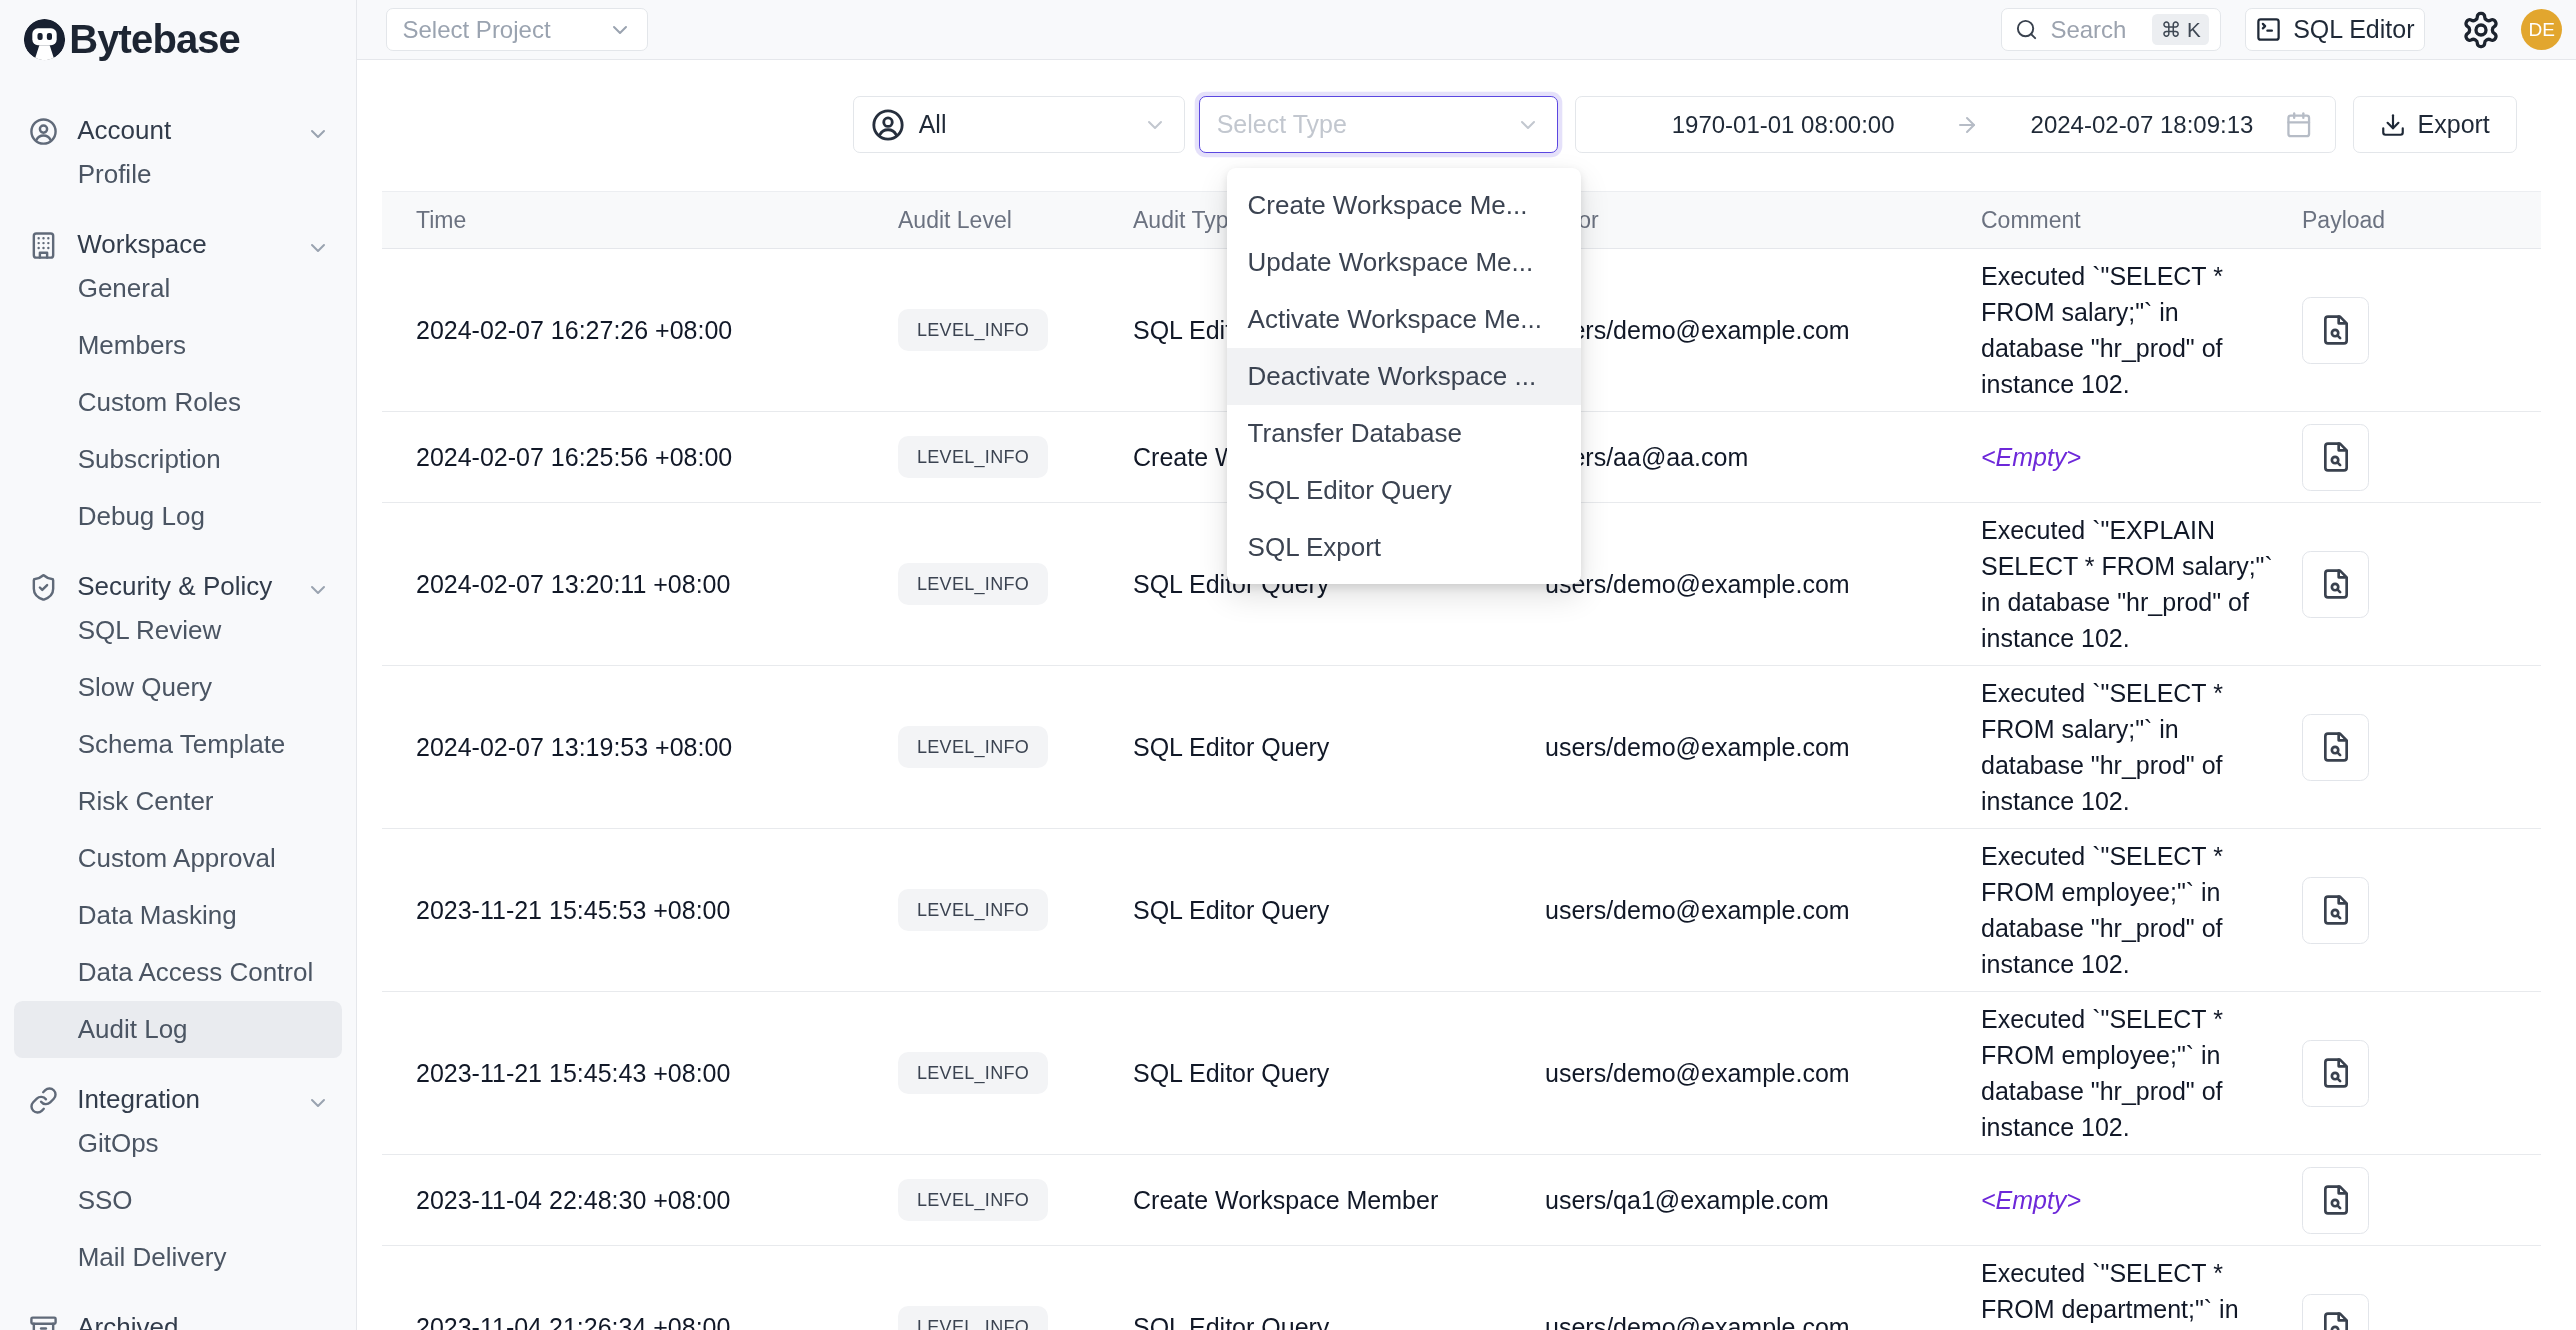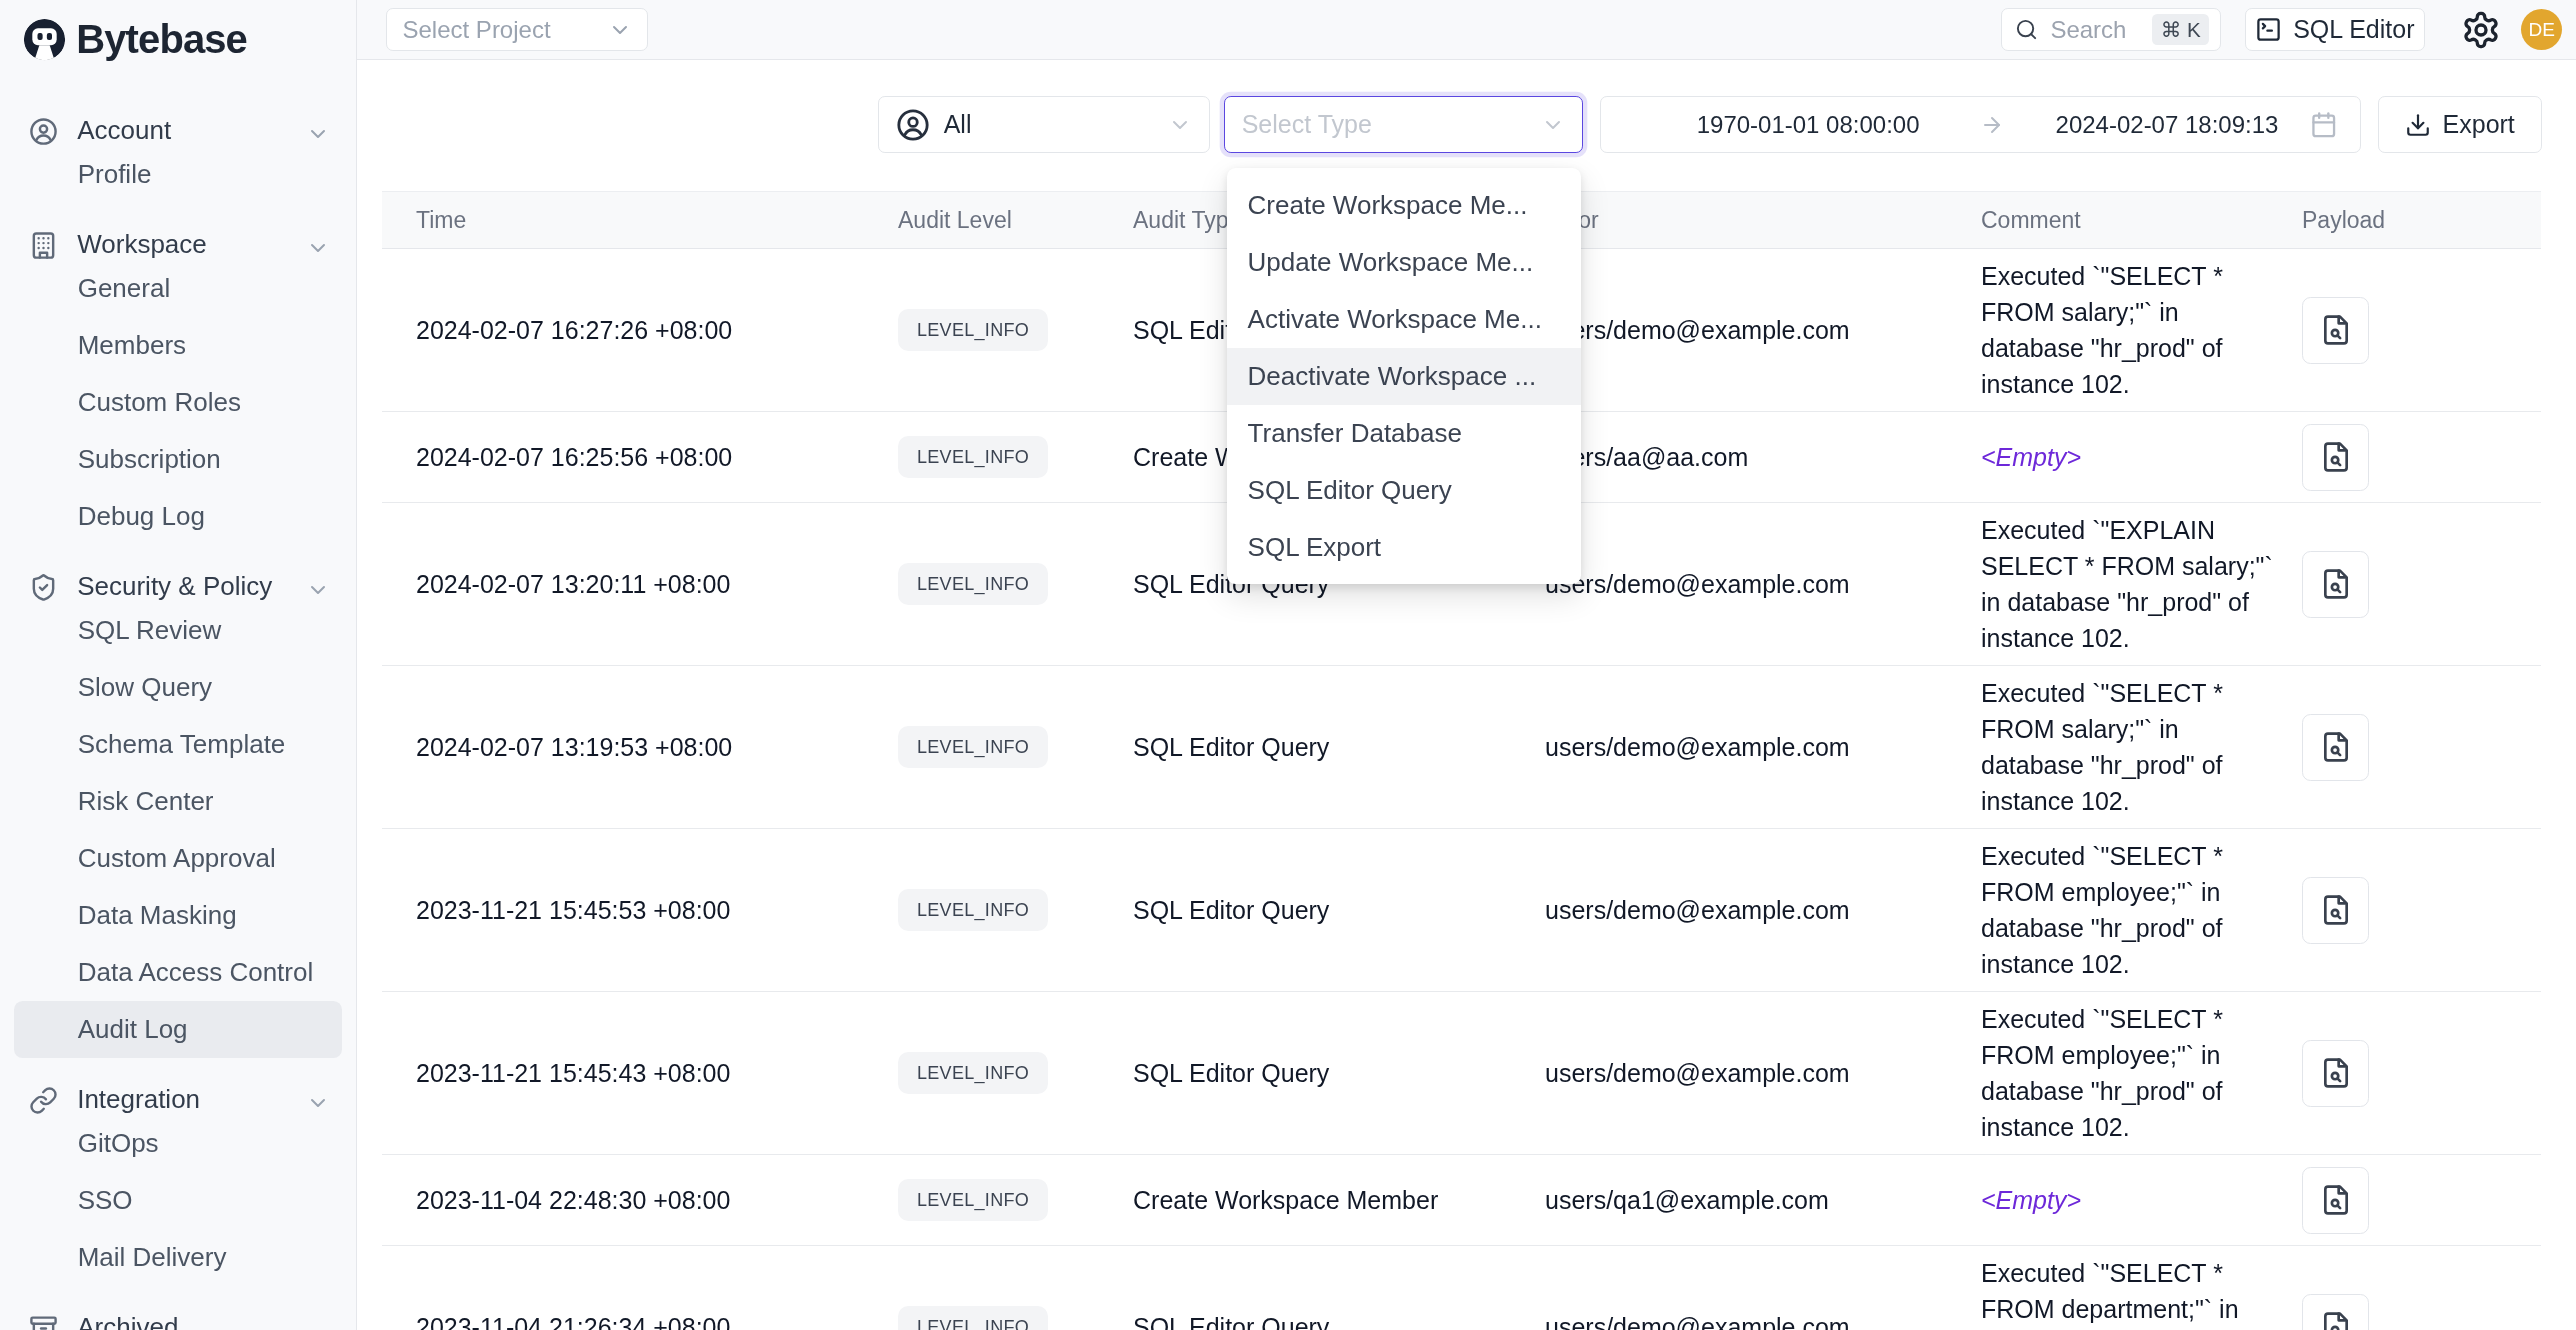--- a/index.html
+++ b/index.html
@@ -6,21 +6,21 @@
   html,body { background:#e9eaec; }
   .app {
     position:relative; width:2576px; height:1330px; overflow:hidden;
     background:#fff; font-family:"Liberation Sans", sans-serif; color:#1f2937;
   }
   
   .sidebar {
     position:absolute; left:0; top:0; width:357px; height:100%;
     background:#f8f9fb; border-right:0.9px solid #e5e7eb; padding:0 13.7px;
   }
-  .logo { height:79px; display:flex; align-items:center; gap:9px; padding-left:8.6px; cursor:pointer; }
+  .logo { height:79px; display:flex; align-items:center; gap:2px; padding-left:8.6px; cursor:pointer; }
   .logo-text { font-size:40px; font-weight:700; color:#1d2532; letter-spacing:-0.9px; }
   .side-nav { padding-top:10.3px; }
   .side-item {
     height:57px; display:flex; align-items:center; border-radius:8.6px;
     padding:0 12px 0 15.5px; font-size:26px; color:#4b5563; cursor:pointer;
   }
   .side-item.section { font-weight:400; color:#323c4b;align-items:flex-end; }
   .side-item.child { padding-left:64px; }
   .side-item.selected { background:#e9ebef; }
   .side-ic { width:29px; height:29px; color:#606a79; margin-right:19px; flex:none; }
@@ -50,21 +50,21 @@
   .sql-editor-btn .term { width:27px; height:27px; color:#1f2937; }
   .sql-editor-btn .lbl { font-size:25px; color:#1f2937; font-weight:500; }
   .gear { width:40px; height:40px; color:#1c232e; margin-left:36px; cursor:pointer; flex:none; }
   .avatar {
     width:41px; height:41px; border-radius:50%; margin-left:20.6px; flex:none;
     display:flex; align-items:center; justify-content:center;
     color:#fff; font-size:19px; font-weight:400; cursor:pointer;
   }
   
   .content { position:absolute; left:357px; top:61px; right:0; bottom:0; background:#fff; }
-  .filterbar { position:absolute; left:521px; top:35px; display:flex; align-items:center; }
+  .filterbar { position:absolute; left:496px; top:35px; display:flex; align-items:center; }
   .fctl { height:57px; background:#fff; border:0.9px solid #e3e6ea; border-radius:6.9px; display:flex; align-items:center; cursor:pointer; }
   .all-select { width:332px; padding:0 17px; margin-right:13.7px; }
   .all-select .uic { width:34px; height:34px; color:#262f3d; flex:none; }
   .all-select .val { font-size:25px; color:#1f2937; margin-left:13.7px; }
   .all-select .chev { width:24px; height:24px; color:#c2c7cf; margin-left:auto; }
   .type-select {
     width:359px; padding:0 17px; margin-right:17px;
     border:1.7px solid #5B47E0; box-shadow:0 0 0 4.3px rgba(91,71,224,0.16);
   }
   .type-select .ph { font-size:25px; color:#c2c7cf; }

